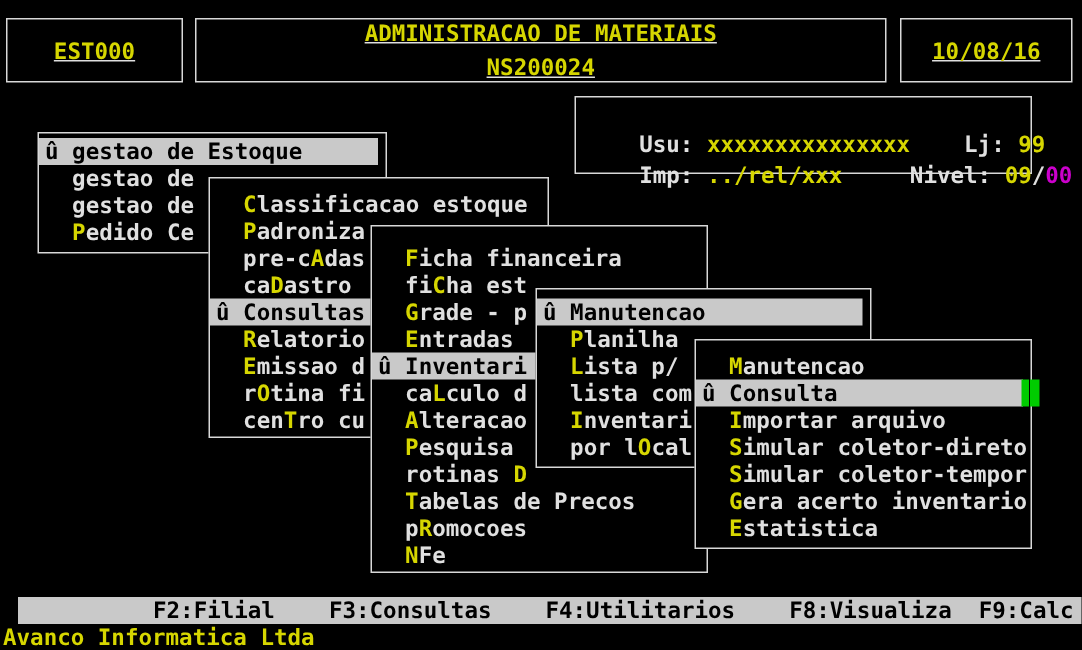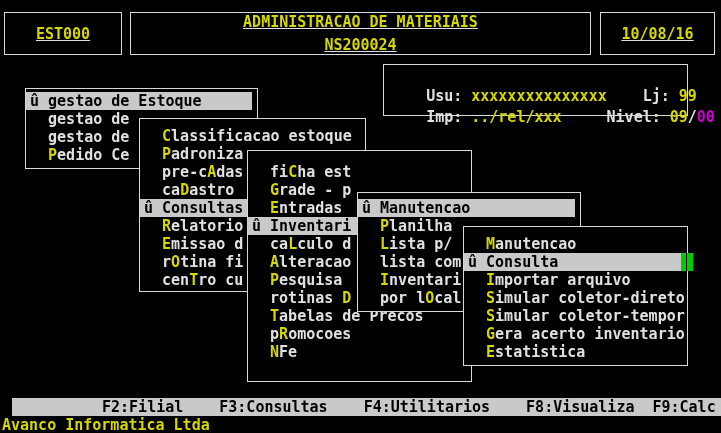--- a/index.html
+++ b/index.html
@@ -86,20 +86,21 @@
     <div class="item"><span>  </span><span class="hot">P</span><span>adroniza</span></div>
     <div class="item"><span>  </span><span>pre-c</span><span class="hot">A</span><span>das</span></div>
     <div class="item"><span>  </span><span>ca</span><span class="hot">D</span><span>astro</span></div>
     <div class="item sel"><span>û </span><span>Consultas</span></div>
     <div class="item"><span>  </span><span class="hot">R</span><span>elatorio</span></div>
     <div class="item"><span>  </span><span class="hot">E</span><span>missao d</span></div>
     <div class="item"><span>  </span><span>r</span><span class="hot">O</span><span>tina fi</span></div>
     <div class="item"><span>  </span><span>cen</span><span class="hot">T</span><span>ro cu</span></div>
   </div>
 <div class="box menu" id="menu-3">
+    <div class="item"><span>  </span><span class="hot">F</span><span>icha financeira</span></div>
     <div class="item"><span>  </span><span>fi</span><span class="hot">C</span><span>ha est</span></div>
     <div class="item"><span>  </span><span class="hot">G</span><span>rade - p</span></div>
     <div class="item"><span>  </span><span class="hot">E</span><span>ntradas</span></div>
     <div class="item sel"><span>û </span><span>Inventari</span></div>
     <div class="item"><span>  </span><span>ca</span><span class="hot">L</span><span>culo d</span></div>
     <div class="item"><span>  </span><span class="hot">A</span><span>lteracao</span></div>
     <div class="item"><span>  </span><span class="hot">P</span><span>esquisa</span></div>
     <div class="item"><span>  </span><span>rotinas </span><span class="hot">D</span></div>
     <div class="item"><span>  </span><span class="hot">T</span><span>abelas de Precos</span></div>
     <div class="item"><span>  </span><span>p</span><span class="hot">R</span><span>omocoes</span></div>

